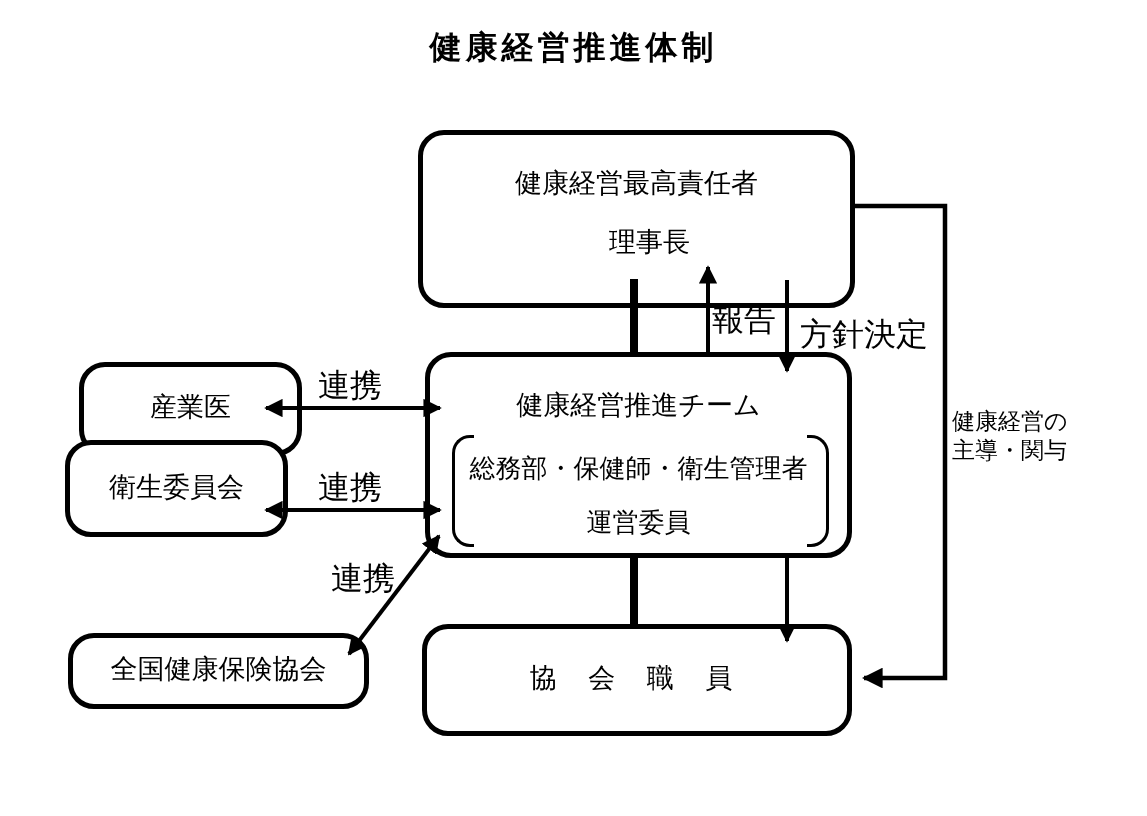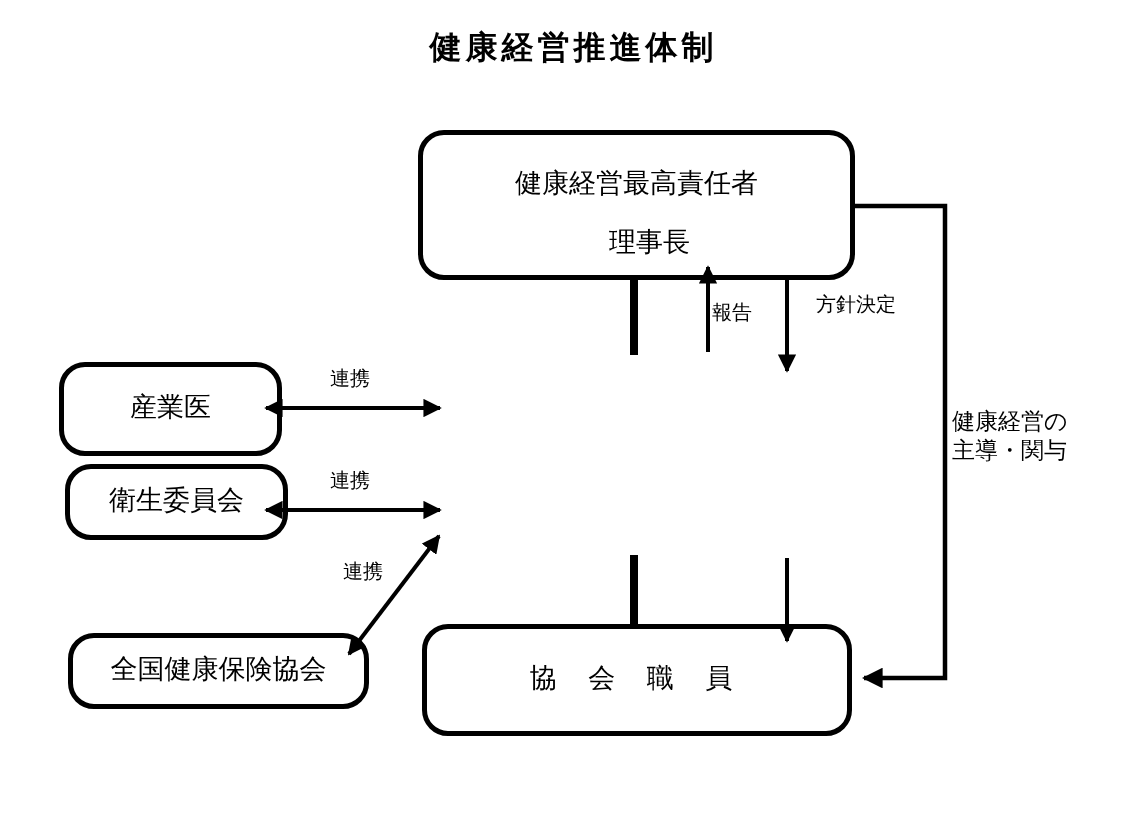--- a/index.html
+++ b/index.html
@@ -37,25 +37,25 @@
   }
   .box-text {
     position: absolute;
     left: 0;
     right: 0;
     text-align: center;
     font-size: 27px;
     line-height: 1.15;
     white-space: nowrap;
   }
-  .top-box    { left: 418px; top: 130px; width: 437px; height: 150px; }
+  .top-box    { left: 418px; top: 130px; width: 437px; height: 178px; }
   .team-box   { left: 425px; top: 352px; width: 427px; height: 206px; }
   .staff-box  { left: 422px; top: 624px; width: 430px; height: 112px; }
-  .sangyoi-box{ left: 59px;  top: 362px; width: 223px; height: 94px;  }
-  .eisei-box  { left: 65px;  top: 464px; width: 223px; height: 76px;  }
+  .sangyoi-box{ left: 79px;  top: 362px; width: 223px; height: 94px;  }
+  .eisei-box  { left: 65px;  top: 440px; width: 223px; height: 97px;  }
   .kyokai-box { left: 68px;  top: 633px; width: 301px; height: 76px;  }
 
   .top-line1   { top: 33px; }
   .top-line2   { top: 92px; margin-left: 26px; }
   .team-title  { top: 33px; }
   .member-line1{ top: 97px;  font-size: 26px; }
   .member-line2{ top: 151px; font-size: 26px; }
   .center-label {
     position: absolute;
     left: 0; right: 0; top: 50%;
@@ -72,31 +72,31 @@
     height: 112px;
     box-sizing: border-box;
     border: 3px solid #000000;
     top: 78px;
   }
   .bracket-left  { left: 22px;  border-right: none; border-radius: 18px 0 0 18px; }
   .bracket-right { right: 18px; border-left: none;  border-radius: 0 18px 18px 0; }
 
   .edge-label {
     position: absolute;
-    font-size: 20px;
+    font-size: 32px;
     line-height: 1.2;
     white-space: nowrap;
     z-index: 3;
     background: transparent;
   }
   .lbl-renkei-1 { left: 305px; top: 366px; width: 90px; text-align: center; }
   .lbl-renkei-2 { left: 305px; top: 468px; width: 90px; text-align: center; }
   .lbl-renkei-3 { left: 328px; top: 559px; width: 70px; text-align: center; }
   .lbl-houkoku  { left: 712px; top: 300px; }
-  .lbl-houshin  { left: 800px; top: 292px; margin-left: 16px; }
+  .lbl-houshin  { left: 800px; top: 315px; }
   .lbl-support  { left: 793px; top: 576px; }
   .lbl-leader   { left: 952px; top: 407px; font-size: 23px; line-height: 29px; }
 
   .connector-layer {
     position: absolute;
     left: 0; top: 0;
     width: 1147px;
     height: 816px;
     z-index: 2;
     pointer-events: none;
@@ -107,20 +107,27 @@
 
 <div class="canvas">
 
   <div class="diagram-title">健康経営推進体制</div>
 
   <div class="box top-box">
     <div class="box-text top-line1">健康経営最高責任者</div>
     <div class="box-text top-line2">理事長</div>
   </div>
 
+  <div class="box team-box">
+    <div class="box-text team-title">健康経営推進チーム</div>
+    <div class="bracket bracket-left"></div>
+    <div class="bracket bracket-right"></div>
+    <div class="box-text member-line1">総務部・保健師・衛生管理者</div>
+    <div class="box-text member-line2">運営委員</div>
+  </div>
 
   <div class="box staff-box">
     <div class="center-label staff-label">協 会 職 員</div>
   </div>
 
   <div class="box sangyoi-box">
     <div class="center-label">産業医</div>
   </div>
 
   <div class="box eisei-box">

